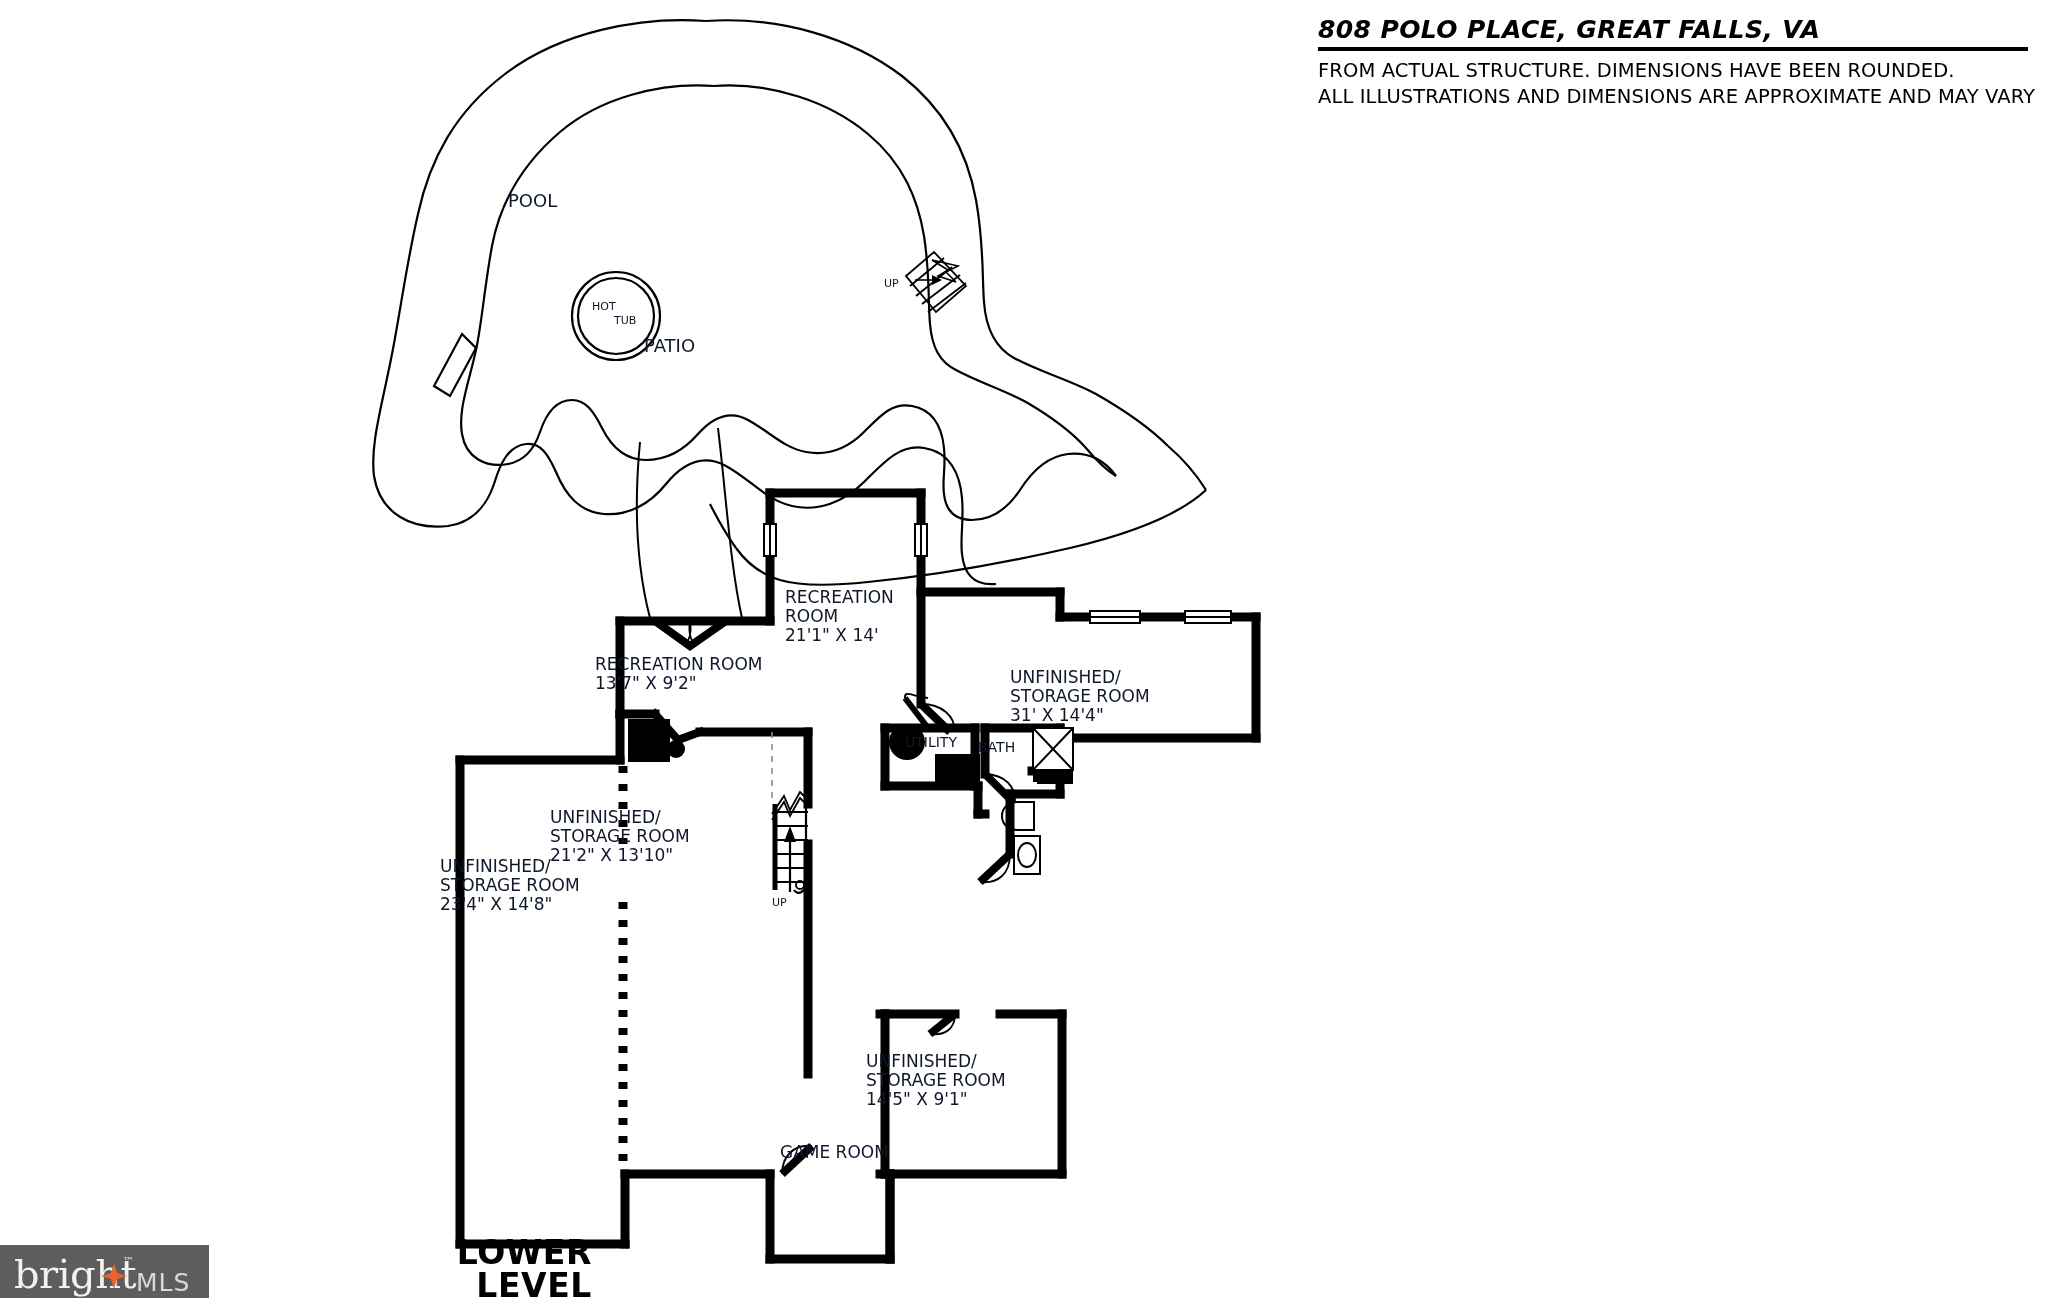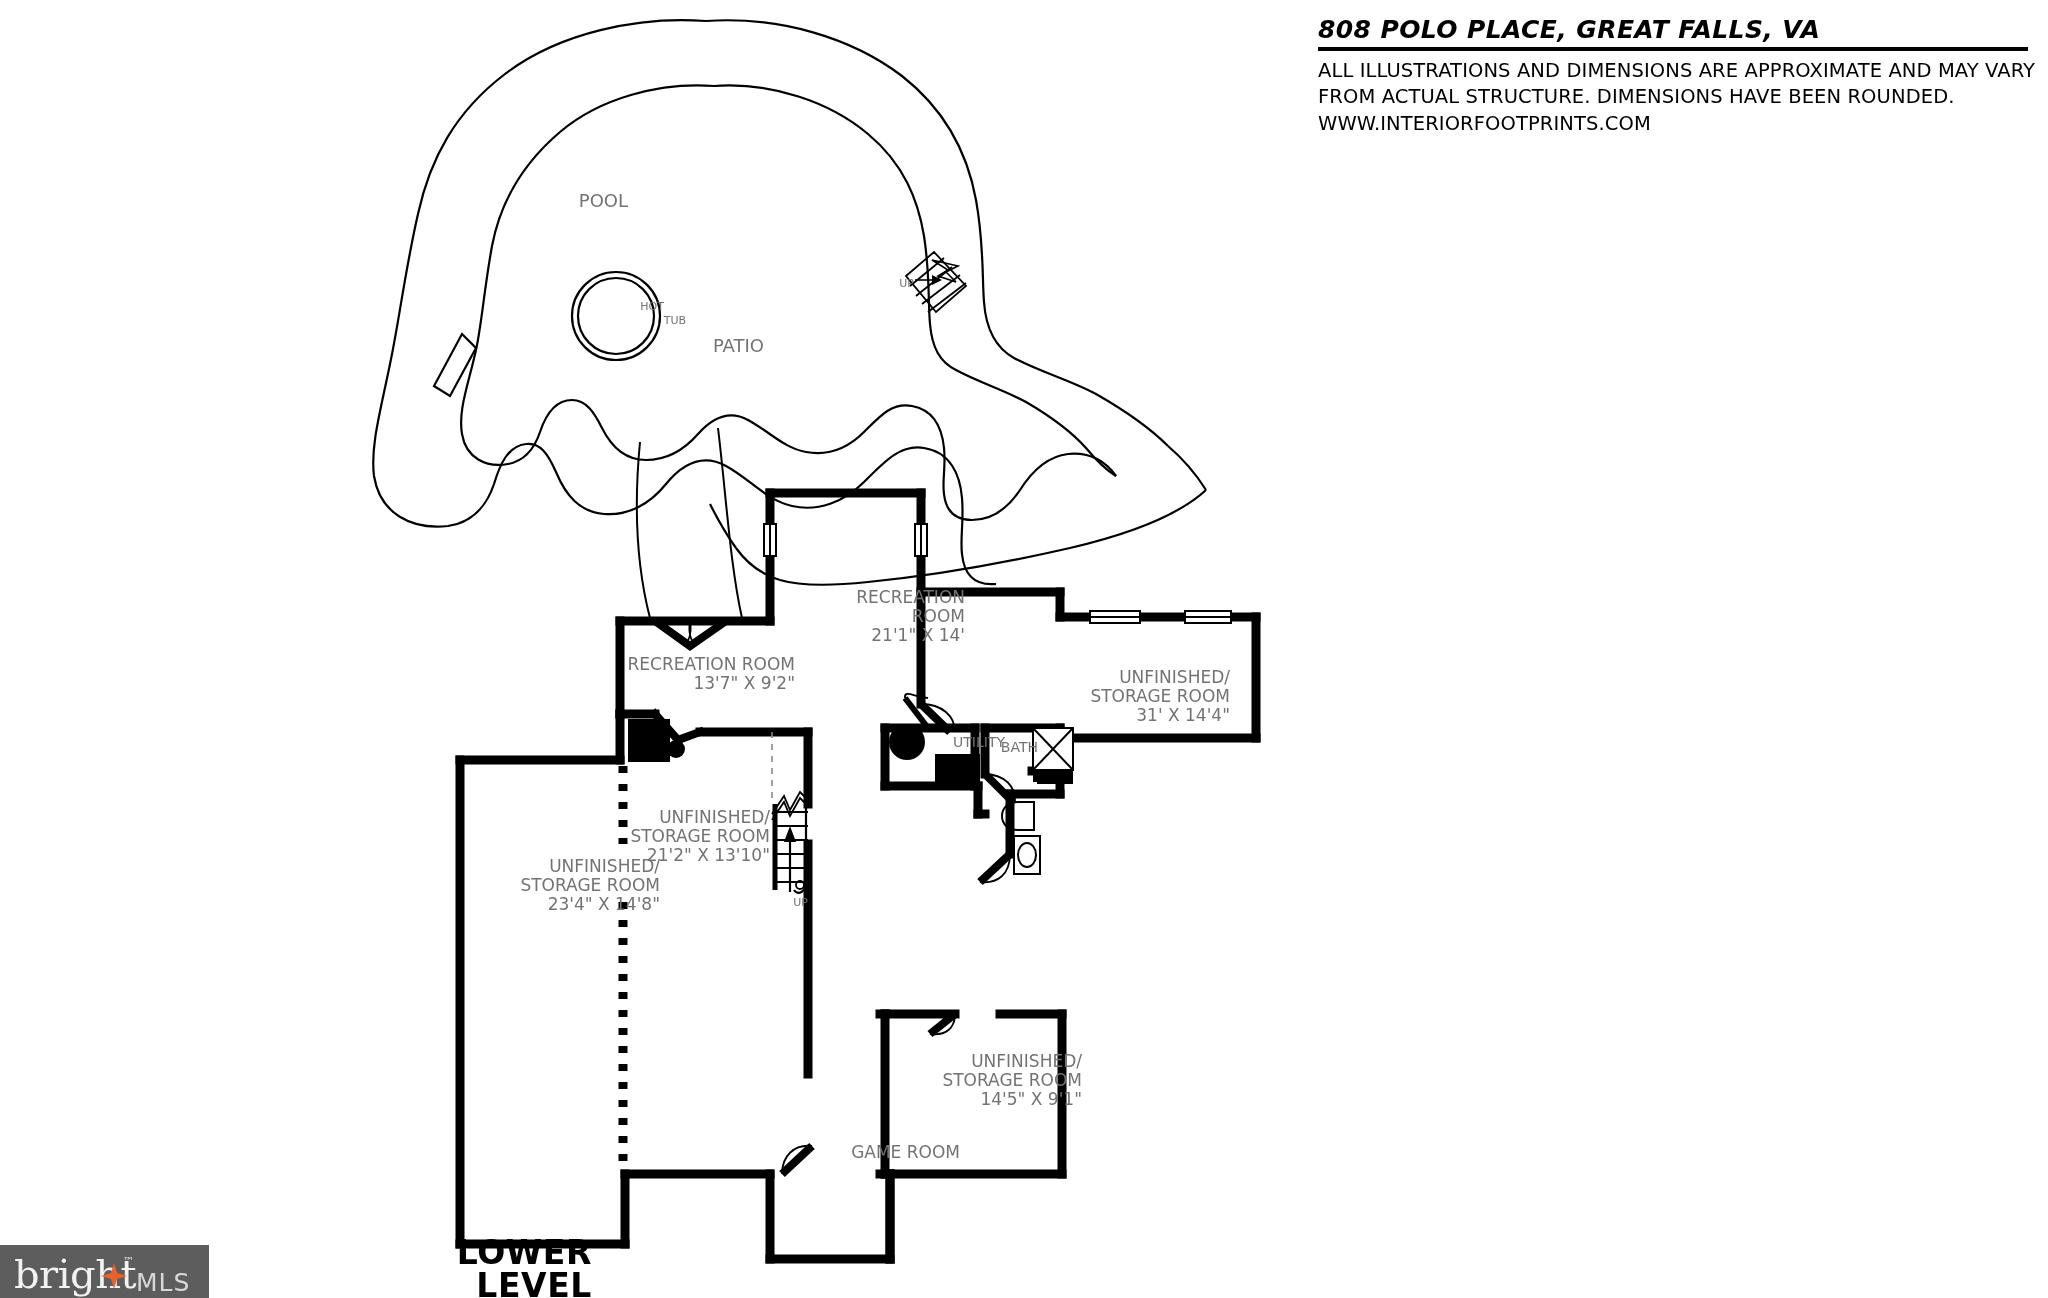--- a/index.html
+++ b/index.html
@@ -127,24 +127,24 @@
     left: 101px;
     top: 18px;
     width: 26px;
     height: 26px;
   }
 
   
   .room-label {
     position: absolute;
     font-family: "DejaVu Sans", sans-serif;
-    text-align: right;
+    text-align: left;
     line-height: 1.25;
     white-space: nowrap;
-    color: #737373;
+    color: #0f172a;
   }
   .rl-big   { font-size: 18px; }
   .rl-mid   { font-size: 17px; }
   .rl-small { font-size: 14px; }
   .rl-tiny  { font-size: 11px; }
 </style>
 </head>
 <body>
 
 <div id="plan-root">
@@ -418,23 +418,22 @@
 
     <g stroke="#888" stroke-width="1.6" stroke-dasharray="6 6" fill="none">
       <line x1="772" y1="718" x2="772" y2="790"></line>
     </g>
 
   </svg>
 
   <div class="header-block">
     <div class="header-title">808 POLO PLACE, GREAT FALLS, VA</div>
     <div class="header-rule"></div>
+    <div class="header-line">FROM ACTUAL STRUCTURE. DIMENSIONS HAVE BEEN ROUNDED.</div>
     <div class="header-line">ALL ILLUSTRATIONS AND DIMENSIONS ARE APPROXIMATE AND MAY VARY</div>
-    <div class="header-line">FROM ACTUAL STRUCTURE. DIMENSIONS HAVE BEEN ROUNDED.</div>
-    <div class="header-line">WWW.INTERIORFOOTPRINTS.COM</div>
   </div>
 
   <div class="room-label rl-big" style="left:508px; top:176px; width:120px;">POOL</div>
 
   <div class="room-label rl-tiny" style="left:580px; top:286px; width:72px;margin-left:12px;">HOT</div>
   <div class="room-label rl-tiny" style="left:580px; top:300px; width:72px;margin-left:34px;">TUB</div>
 
   <div class="room-label rl-big" style="left:644px; top:321px; width:120px;">PATIO</div>
 
   <div class="room-label rl-tiny" style="left:884px; top:263px; width:30px;">UP</div>

